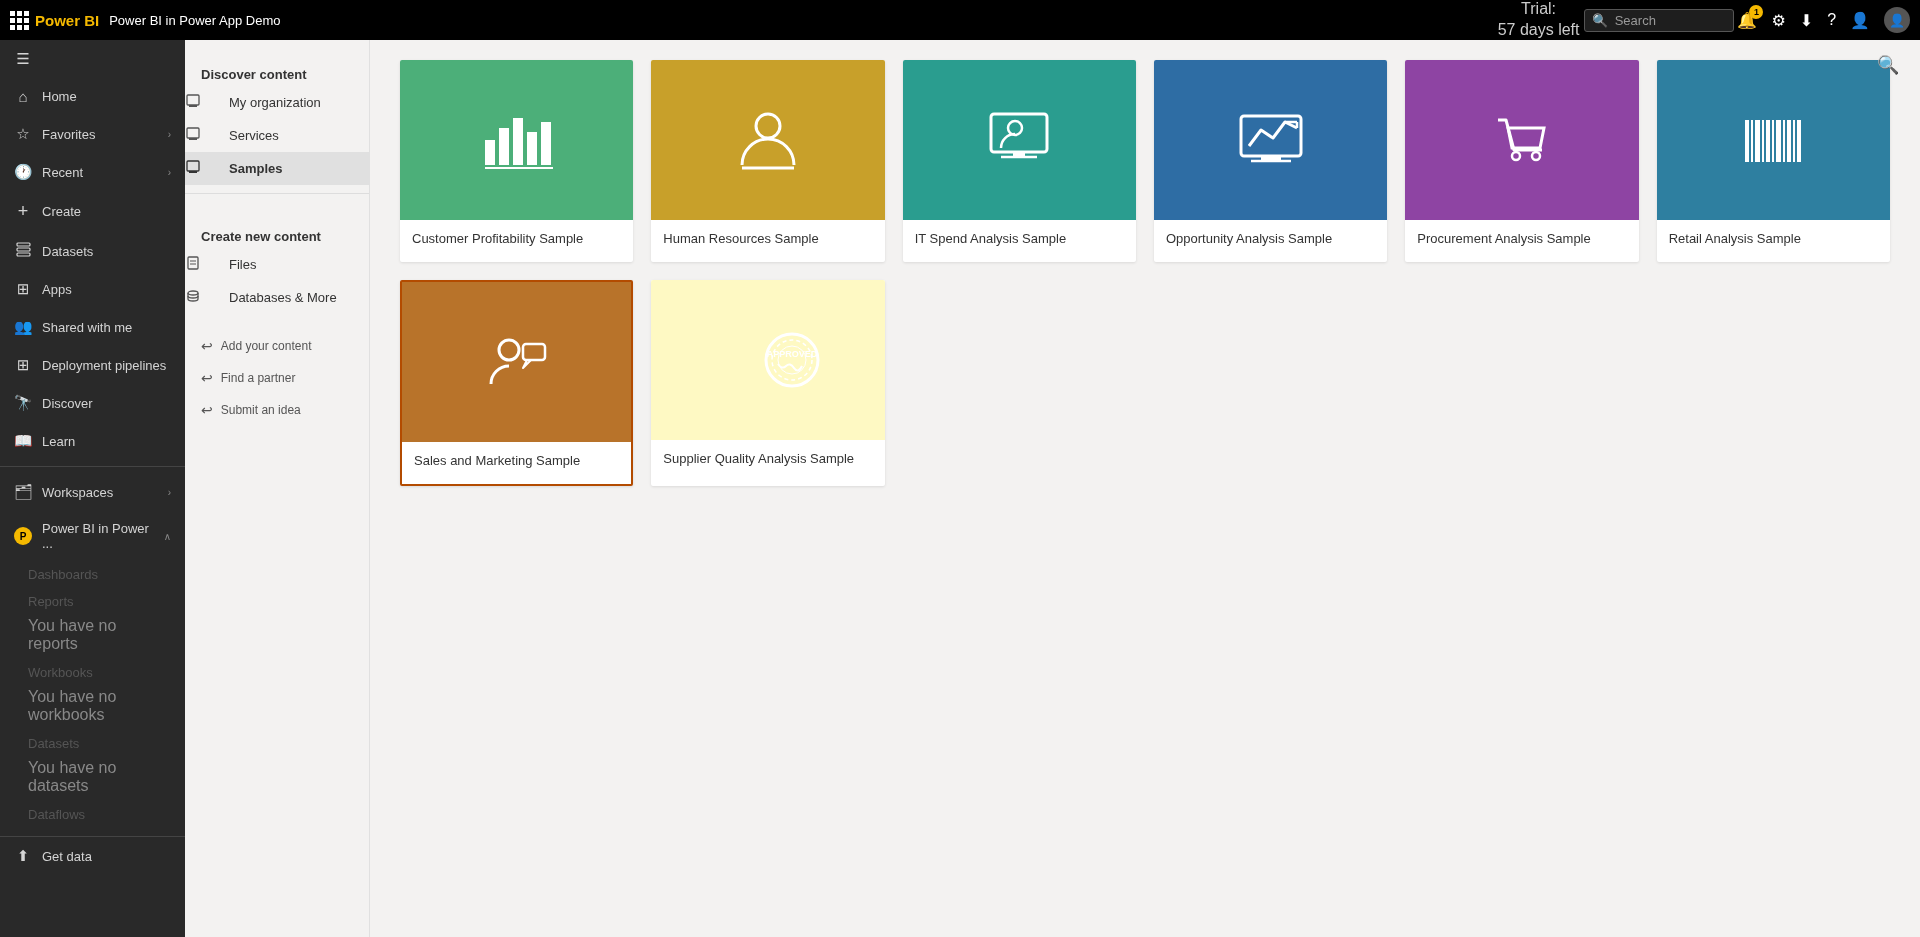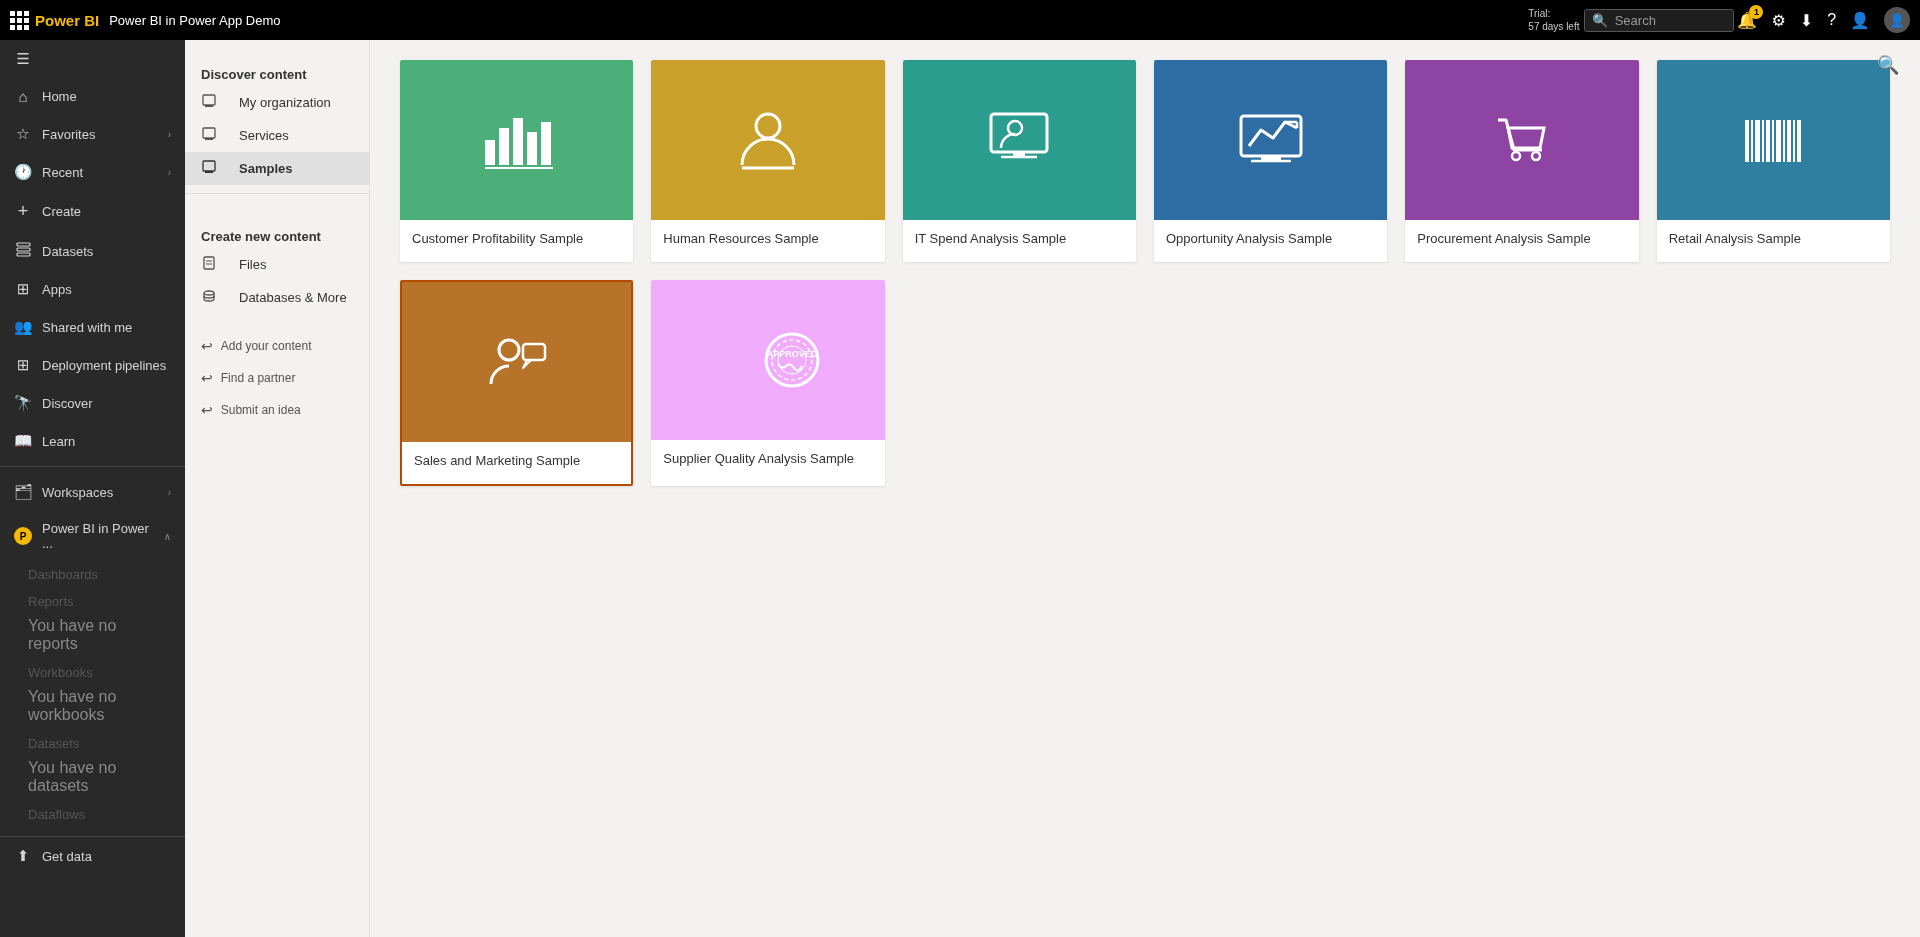--- a/index.html
+++ b/index.html
@@ -10,21 +10,21 @@
       display: flex; align-items: center; height: 40px;
       background: #000; color: #fff; padding: 0 10px; gap: 4px;
       position: fixed; top: 0; left: 0; right: 0; z-index: 100;
     }
     .topbar-logo { display: flex; align-items: center; gap: 6px; }
     .topbar-logo .waffle { display: grid; grid-template-columns: repeat(3,5px); grid-template-rows: repeat(3,5px); gap: 2px; }
     .topbar-logo .waffle span { background: #fff; display: block; }
     .topbar-logo .brand { color: #f5b900; font-weight: 700; font-size: 15px; }
     .topbar-logo .appname { color: #fff; font-size: 13px; margin-left: 4px; }
     .topbar-spacer { flex: 1; }
-    .topbar-trial { font-size: 10px; text-align: left; line-height: 1.3; color: #ccc; }
+    .topbar-trial { font-size: 16px; text-align: center; line-height: 1.3; color: #ccc; }
     .topbar-search {
       display: flex; align-items: center; background: #1e1e1e; border: 1px solid #555;
       border-radius: 3px; padding: 3px 8px; gap: 6px; width: 150px;
     }
     .topbar-search input { background: transparent; border: none; outline: none; color: #fff; font-size: 13px; width: 100px; }
     .topbar-search input::placeholder { color: #999; }
     .topbar-icons { display: flex; align-items: center; gap: 14px; }
     .topbar-icons .icon-btn {
       color: #fff; font-size: 16px; cursor: pointer; position: relative;
       display: flex; align-items: center; justify-content: center;
@@ -57,21 +57,21 @@
     .sidebar-item .si-chevron { font-size: 10px; color: #888; }
     .sidebar-divider { height: 1px; background: #444; margin: 6px 0; }
 
     
     .discover-panel {
       width: 185px; background: #f3f2f1; border-right: 1px solid #e0e0e0;
       flex-shrink: 0; overflow-y: auto;
     }
     .dp-section { padding: 27px 16px 4px; font-weight: 700; font-size: 13px; color: #333; }
     .dp-item {
-      display: flex; align-items: center; gap: 22px; padding: 8px 16px;
+      display: flex; align-items: center; gap: 28px; padding: 8px 0;
       cursor: pointer; color: #333; font-size: 13px;
     }
     .dp-item.active { background: #e0e0e0; font-weight: 600; }
     .dp-item .dp-icon { font-size: 14px; color: #555; width: 16px; text-align: center; }
     .dp-divider { height: 1px; background: #ddd; margin: 8px 0; }
     .dp-bottom { margin-top: 16px; }
     .dp-bottom-item {
       display: flex; align-items: center; gap: 8px; padding: 8px 16px;
       cursor: pointer; color: #555; font-size: 12px;
     }
@@ -106,21 +106,21 @@
     }
 
     
     .bg-green { background: #4caf79; }
     .bg-gold { background: #c8a02a; }
     .bg-teal { background: #2a9d8f; }
     .bg-blue { background: #2e6da4; }
     .bg-purple { background: #8e44a3; }
     .bg-slate { background: #2e7fa0; }
     .bg-brown { background: #b8732a; }
-    .bg-green2 { background: #f0abfc; padding-left: 48px; }
+    .bg-green2 { background: #fef9c3; padding-left: 48px; }
     .ws-item {
       padding: 6px 14px 6px 28px; cursor: pointer; color: #555; font-size: 13px;
     }
     .ws-sub-label { color: #888; font-size: 16px; padding: 2px 22px 6px 28px; }
   </style>
 </head>
 <body>
 
 <div class="topbar">
   <div class="topbar-logo">

